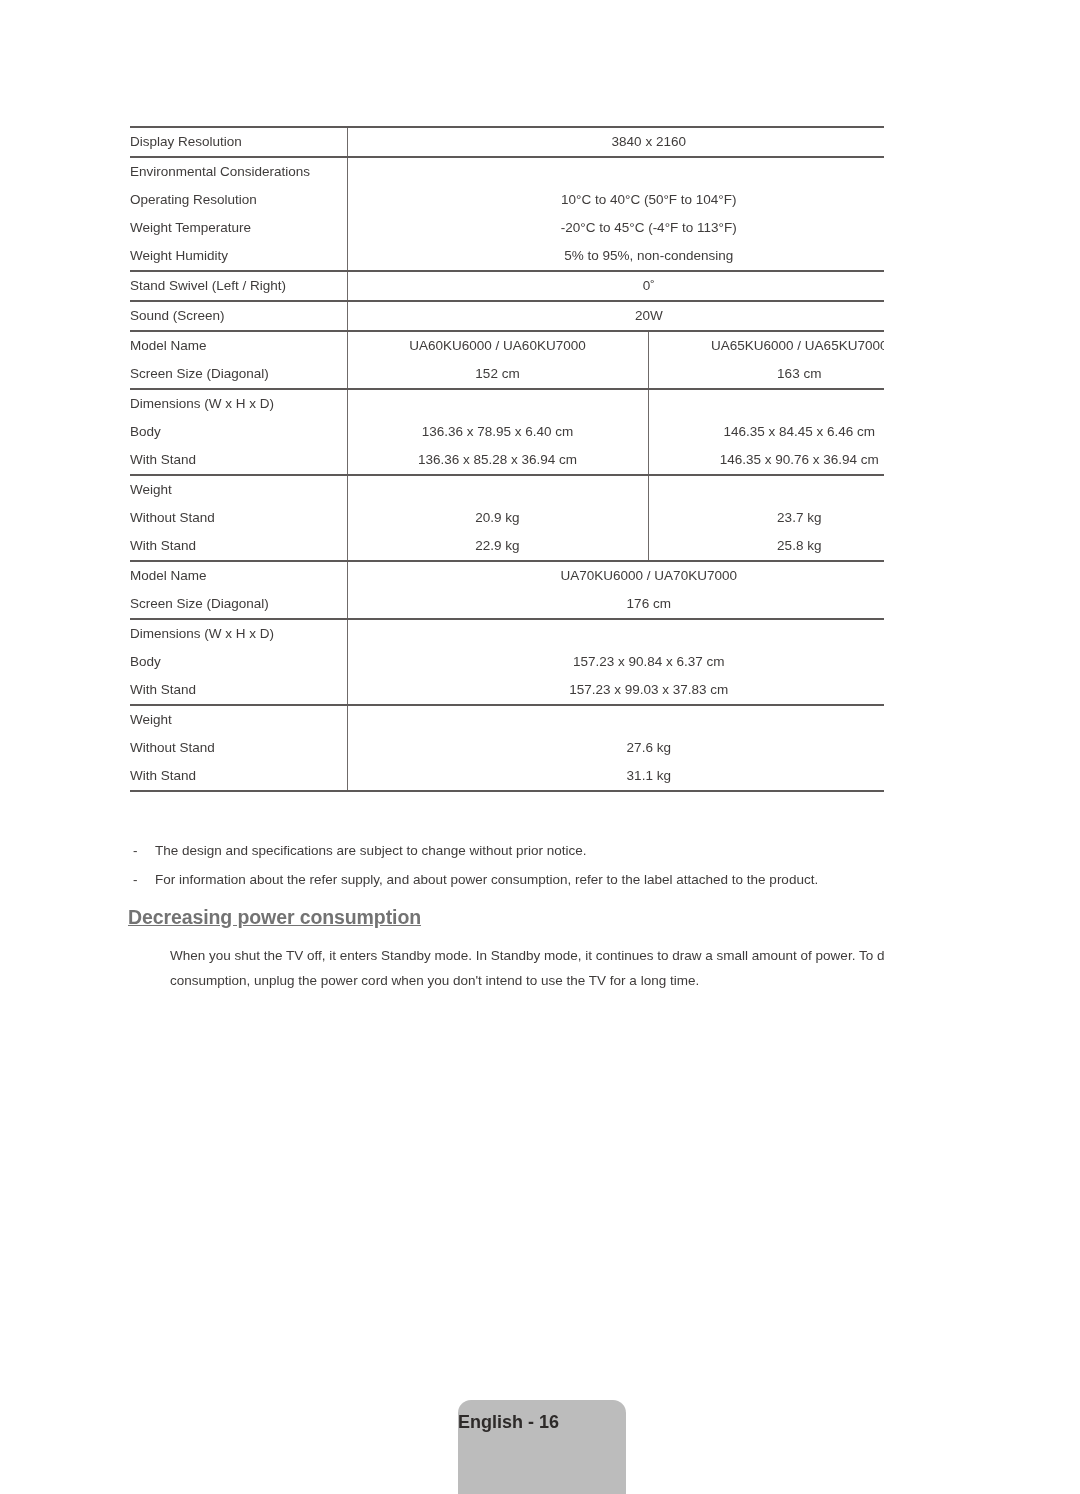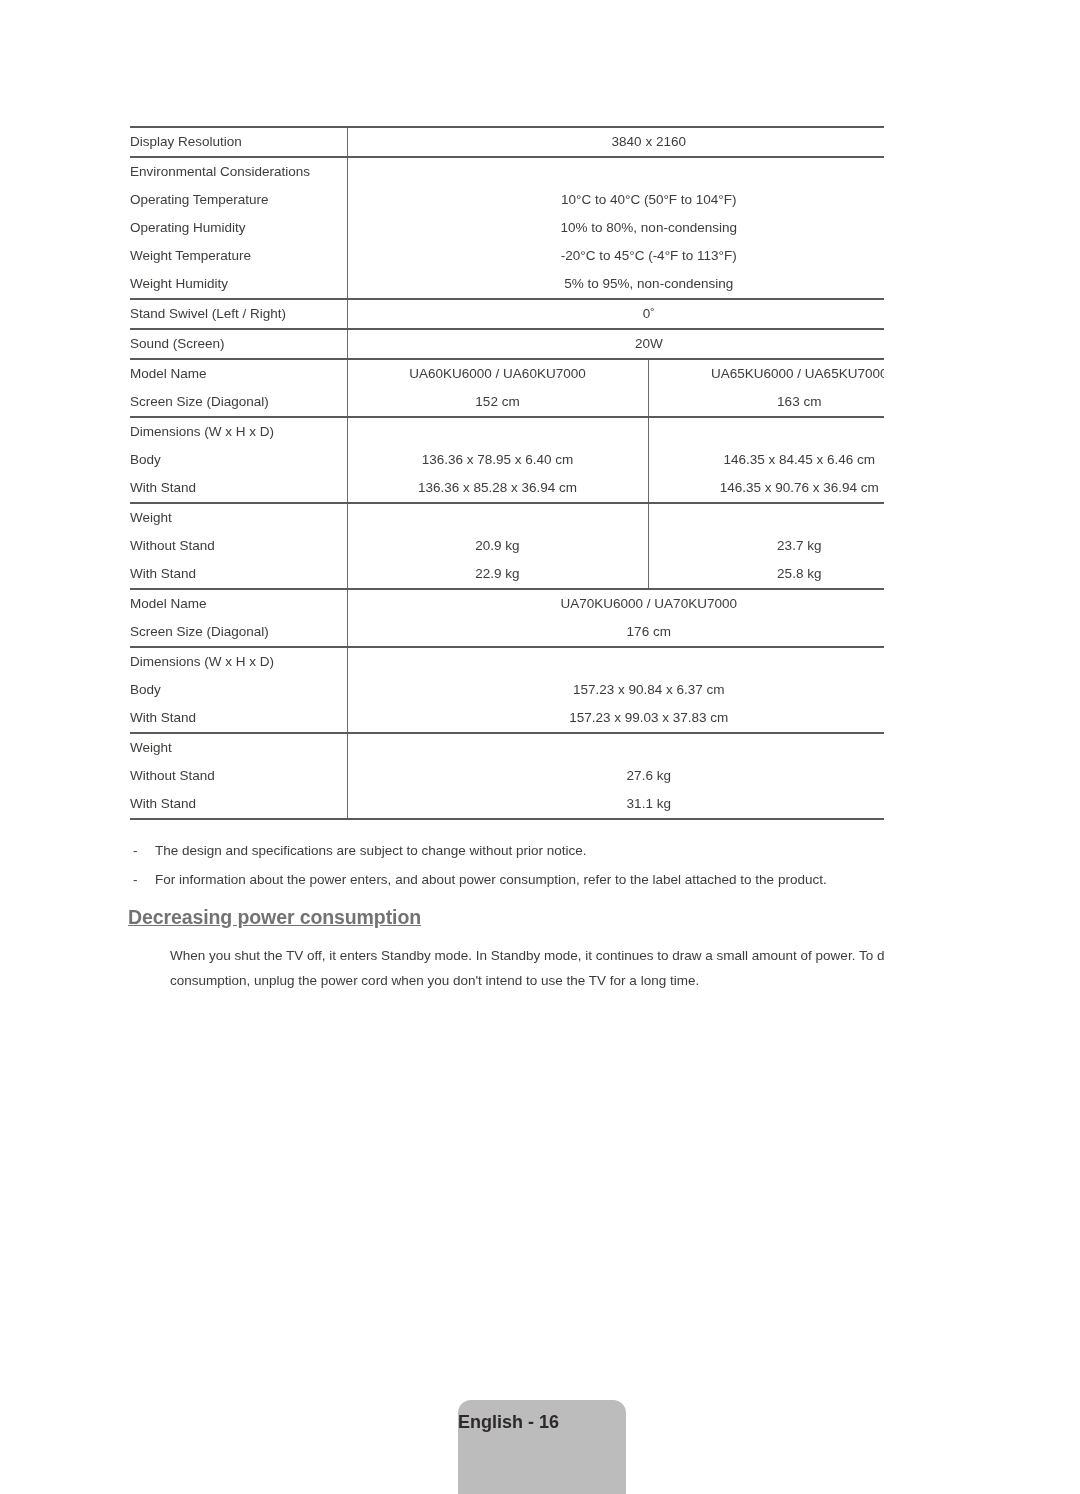--- a/index.html
+++ b/index.html
@@ -145,26 +145,22 @@
     <tbody>
         <tr class="rule-top rule-bot">
           <td class="cell-label">Display Resolution</td>
           <td class="cell-val vline-left" colspan="2">3840 x 2160</td>
         </tr>
         <tr class="rule-top">
           <td class="cell-label">Environmental Considerations</td>
           <td class="cell-val vline-left" colspan="2"></td>
         </tr>
         <tr>
-          <td class="cell-label">Operating Temperature</td>
+          <td class="cell-label">Operating Resolution</td>
           <td class="cell-val vline-left" colspan="2">10°C to 40°C (50°F to 104°F)</td>
-        </tr>
-        <tr>
-          <td class="cell-label">Operating Humidity</td>
-          <td class="cell-val vline-left" colspan="2">10% to 80%, non-condensing</td>
         </tr>
         <tr>
           <td class="cell-label">Weight Temperature</td>
           <td class="cell-val vline-left" colspan="2">-20°C to 45°C (-4°F to 113°F)</td>
         </tr>
         <tr class="rule-bot">
           <td class="cell-label">Weight Humidity</td>
           <td class="cell-val vline-left" colspan="2">5% to 95%, non-condensing</td>
         </tr>
         <tr class="rule-top rule-bot">
@@ -250,21 +246,21 @@
       </tbody>
   </table>
 
   <div class="notes">
       <div class="note-row">
         <span class="note-dash">-</span>
         <span class="note-text">The design and specifications are subject to change without prior notice.</span>
       </div>
       <div class="note-row">
         <span class="note-dash">-</span>
-        <span class="note-text">For information about the power enters, and about power consumption, refer to the label attached to the product.</span>
+        <span class="note-text">For information about the refer supply, and about power consumption, refer to the label attached to the product.</span>
       </div>
     </div>
 
   <div class="section-heading">Decreasing power consumption</div>
 
   <div class="body-para">When you shut the TV off, it enters Standby mode. In Standby mode, it continues to draw a small amount of power. To decrease power consumption, unplug the power cord when you don't intend to use the TV for a long time.</div>
 
   <div class="footer-tab">
     <div class="footer-label">English - 16</div>
   </div>

